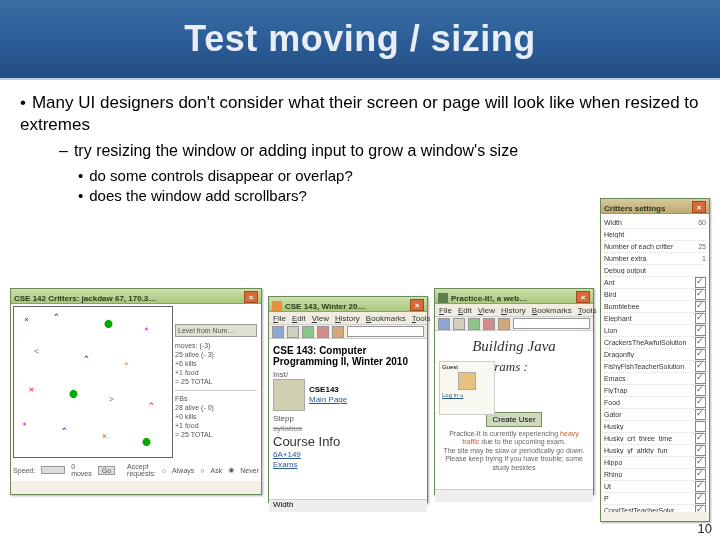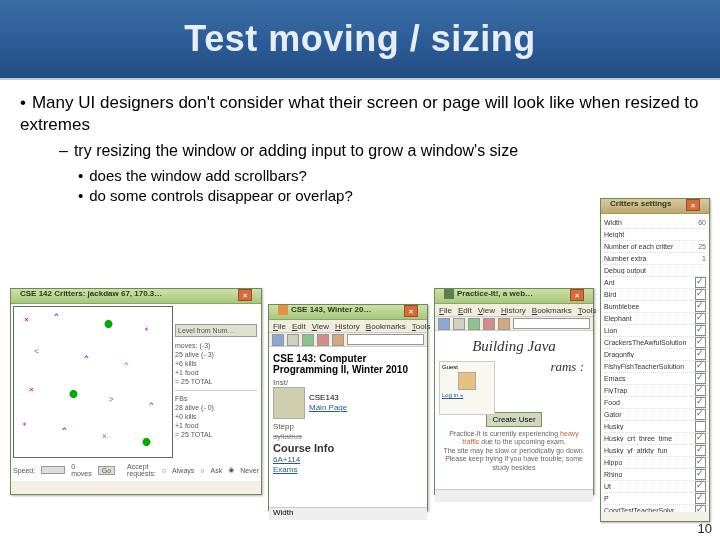--- a/index.html
+++ b/index.html
@@ -6,42 +6,42 @@
 .title-band{background:linear-gradient(to bottom,#3a6ea5 0%,#2a5a95 60%,#234d80 100%);height:78px;display:flex;align-items:center;justify-content:center;border-bottom:2px solid #b8cce4}
 .title-text{font-size:36px;font-weight:bold;color:#e8eef5;font-family:Verdana,sans-serif;letter-spacing:0.5px}
 .body{padding:12px 16px 0 20px}
 .b1{font-size:17px;line-height:1.3;margin-bottom:6px}
 .b2{font-size:16px;margin-left:39px;margin-bottom:6px}
 .b3{font-size:15px;margin-left:58px;line-height:1.35}
 .dash{margin-right:6px}
 .dot{margin-right:6px}
 .figs{position:absolute;top:288px;left:10px;width:700px;height:238px}
 .win{position:absolute;background:#f4f0e6;border:1px solid #6b8a5a;box-shadow:1px 1px 2px rgba(0,0,0,.3);font-size:8px}
-.tbar{background:linear-gradient(to bottom,#cde0a8,#a8c77d);height:14px;display:flex;align-items:flex-start;padding:0 9px;border-bottom:1px solid #8aa560}
+.tbar{background:linear-gradient(to bottom,#cde0a8,#a8c77d);height:14px;display:flex;align-items:flex-end;padding:0 3px;border-bottom:1px solid #8aa560}
 .tbar .tt{flex:1;color:#2a3a1a;font-weight:bold;white-space:nowrap;overflow:hidden}
 .tbar .x{width:12px;height:10px;background:#d96b3a;color:#fff;display:flex;align-items:center;justify-content:center;font-size:8px;font-weight:bold;border:1px solid #a04a20}
 .mbar{background:#f0ede0;height:12px;display:flex;gap:6px;padding:0 4px;font-size:8px;color:#333;align-items:center;border-bottom:1px solid #ccc}
 .mbar span u{text-decoration:underline}
 .tb{background:#f0ede0;height:13px;display:flex;align-items:center;gap:3px;padding:0 3px;border-bottom:1px solid #ccc}
 .tb .ic{width:10px;height:10px;background:#d0d0c0;border:1px solid #999}
 .tb .ic.g{background:#8bc48b}.tb .ic.b{background:#8ba8d4}.tb .ic.o{background:#d4a87a}.tb .ic.r{background:#d48b8b}
 .content{background:#fff;overflow:hidden;position:relative}
 .page-num{position:absolute;bottom:4px;right:8px;font-size:13px;color:#222}
 
 
 .w1{left:0;top:0;width:250px;height:205px}
 .w1 .content{height:177px;position:relative}
 .field{position:absolute;left:2px;top:2px;width:158px;height:150px;border:1px solid #666;background:#fff}
 .crit{position:absolute;font-size:8px;font-family:monospace}
 .status1{position:absolute;left:164px;top:20px;width:82px;font-size:7px;color:#555;line-height:1.3}
 .statusbar{position:absolute;left:2px;bottom:2px;right:2px;height:18px;font-size:7px;color:#555;display:flex;align-items:center;gap:6px}
 .statusbar .btn{background:#e0e0d0;border:1px solid #999;padding:0 3px}
 
 
-.w2{left:258px;top:16px;width:158px;height:205px}
+.w2{left:258px;top:8px;width:158px;height:205px}
 .w2 .content{height:165px;padding:4px;font-size:8px}
 .w2 h4{font-size:10px;margin:2px 0;color:#000;font-weight:bold}
 .w2 .lnk{color:#2a5a95;text-decoration:underline;display:block;margin:1px 0}
 .w2 .lbl{color:#555;margin-top:3px}
 .w2 .strike{text-decoration:line-through;color:#888}
 .sb{position:absolute;bottom:0;left:0;right:0;height:12px;background:#eee;border-top:1px solid #ccc}
 
 
 .w3{left:424px;top:0;width:158px;height:205px}
 .w3 .content{height:165px;padding:3px;font-size:8px;text-align:center;position:relative}
@@ -66,22 +66,22 @@
 </head>
 <body>
 
 <div class="title-band">
   <div class="title-text">Test moving / sizing</div>
 </div>
 
 <div class="body">
   <div class="b1"><span class="dot">•</span><span>Many UI designers don't consider what their screen or page will look like when resized to extremes</span></div>
   <div class="b2"><span class="dash">–</span><span>try resizing the window or adding input to grow a window's size</span></div>
+  <div class="b3"><span class="dot">•</span><span>do some controls disappear or overlap?</span></div>
   <div class="b3"><span class="dot">•</span><span>does the window add scrollbars?</span></div>
-  <div class="b3"><span class="dot">•</span><span>do some controls disappear or overlap?</span></div>
 </div>
 
 <div class="figs">
 
   <div class="win w1">
     <div class="tbar">
       <span class="tt">CSE 142 Critters: jackdaw 67, 170.3…</span>
       <span class="x">×</span>
     </div>
     <div class="content">
@@ -154,28 +154,28 @@
       <span class="ic r"></span>
       <span class="ic o"></span>
       <span style="flex:1;height:9px;background:#fff;border:1px solid #999"></span>
     </div>
     <div class="content">
       <h4>CSE 143: Computer Programming II, Winter 2010</h4>
       <div class="lbl">Inst/</div>
       <div style="display:flex;gap:4px;align-items:center">
         <span style="width:30px;height:30px;background:#d0d0b0;border:1px solid #aaa"></span>
         <div>
-          <div style="font-weight:normal">CSE143</div>
+          <div style="font-weight:bold">CSE143</div>
           <span class="lnk">Main Page</span>
         </div>
       </div>
       <div class="lbl">Stepp</div>
       <span class="lnk strike">syllabus</span>
-      <div style="font-weight:bold;color:#333;font-size:11px">Course Info</div>
-      <span class="lnk">6A+114</span>
+      <div style="font-weight:normal;color:#333;font-size:13px">Course Info</div>
+      <span class="lnk">6A+149</span>
       <span class="lnk">Exams</span>
       <div class="sb"><span style="padding-left:4px">Width</span></div>
     </div>
   </div>
 
   <div class="win w3">
     <div class="tbar">
       <span style="width:10px;height:10px;background:#5a8050;margin-right:3px"></span>
       <span class="tt">Practice-It!, a web…</span>
       <span class="x">×</span>
@@ -191,21 +191,21 @@
     <div class="tb">
       <span class="ic b"></span>
       <span class="ic"></span>
       <span class="ic g"></span>
       <span class="ic r"></span>
       <span class="ic o"></span>
       <span style="flex:1;height:9px;background:#fff;border:1px solid #999"></span>
     </div>
     <div class="content">
       <div class="big">Building Java</div>
-      <div style="display:flex;justify-content:flex-end;padding-right:6px">
+      <div style="display:flex;justify-content:center;padding-right:6px">
           <span class="fr">rams :</span>
         </div>
       <div class="mini">
         <div>Guest</div>
         <div class="av"></div>
         <div style="color:#2a5a95;text-decoration:underline">Log in »</div>
       </div>
       <div style="margin-top:34px"><span class="cta">Create User</span></div>
       <div class="note">
         <span>Practice-It is currently experiencing</span>

